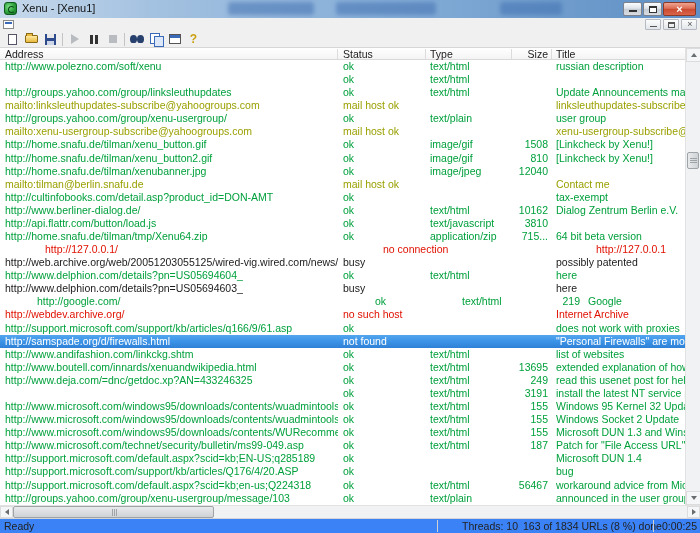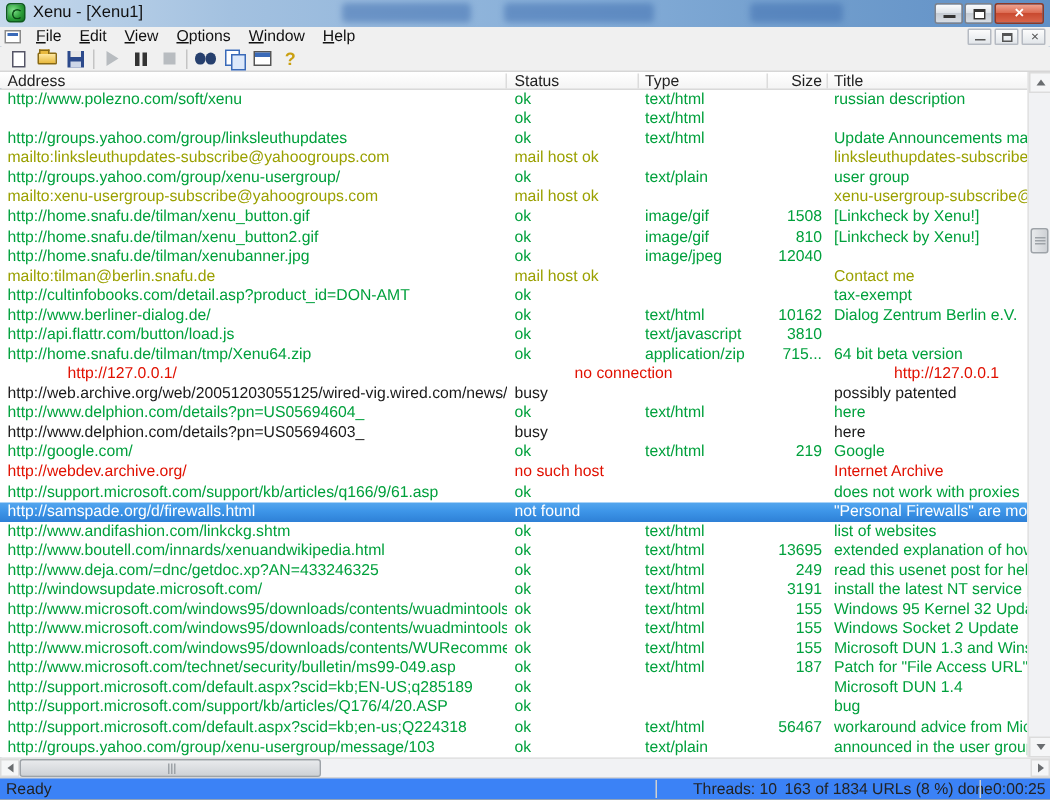--- a/index.html
+++ b/index.html
@@ -124,21 +124,20 @@
         </div>
       <div class="wbtn max">
           <span class="glyph-restore"></span>
         </div>
       <div class="wbtn close">×</div>
     </div>
   </div>
 
   <div class="menubar">
     <span class="mdi-icon"></span>
-    <div class="menu-items"><span class="menu-item">File</span><span class="menu-item">Edit</span><span class="menu-item">View</span><span class="menu-item">Options</span><span class="menu-item">Window</span><span class="menu-item">Help</span></div>
     <div class="mdi-btns">
       <div class="mdibtn">
           <span class="mglyph-min"></span>
         </div>
       <div class="mdibtn">
           <span class="mglyph-restore"></span>
         </div>
       <div class="mdibtn">
           <span class="mglyph-close">×</span>
         </div>
@@ -314,21 +313,21 @@
       <span class="c c-size"></span>
       <span class="c c-title">here</span>
     </div>
       <div class="row" style="color: rgb(26, 26, 26);">
       <span class="c c-addr">http://www.delphion.com/details?pn=US05694603_</span>
       <span class="c c-stat">busy</span>
       <span class="c c-type"></span>
       <span class="c c-size"></span>
       <span class="c c-title">here</span>
     </div>
-      <div class="row" style="color: rgb(0, 160, 60);">
+      <div class="row" style="color: rgb(0, 160, 60); margin-left: 32px;">
       <span class="c c-addr">http://google.com/</span>
       <span class="c c-stat">ok</span>
       <span class="c c-type">text/html</span>
       <span class="c c-size">219</span>
       <span class="c c-title">Google</span>
     </div>
       <div class="row" style="color: rgb(224, 16, 0);">
       <span class="c c-addr">http://webdev.archive.org/</span>
       <span class="c c-stat">no such host</span>
       <span class="c c-type"></span>
@@ -364,21 +363,20 @@
       <span class="c c-title">extended explanation of how wikip</span>
     </div>
       <div class="row" style="color: rgb(0, 160, 60);">
       <span class="c c-addr">http://www.deja.com/=dnc/getdoc.xp?AN=433246325</span>
       <span class="c c-stat">ok</span>
       <span class="c c-type">text/html</span>
       <span class="c c-size">249</span>
       <span class="c c-title">read this usenet post for help</span>
     </div>
       <div class="row" style="color: rgb(0, 160, 60);">
-      <span class="c c-addr">http://windowsupdate.microsoft.com/</span>
       <span class="c c-stat">ok</span>
       <span class="c c-type">text/html</span>
       <span class="c c-size">3191</span>
       <span class="c c-title">install the latest NT service packs</span>
     </div>
       <div class="row" style="color: rgb(0, 160, 60);">
       <span class="c c-addr">http://www.microsoft.com/windows95/downloads/contents/wuadmintools/s_wunetworki...</span>
       <span class="c c-stat">ok</span>
       <span class="c c-type">text/html</span>
       <span class="c c-size">155</span>

